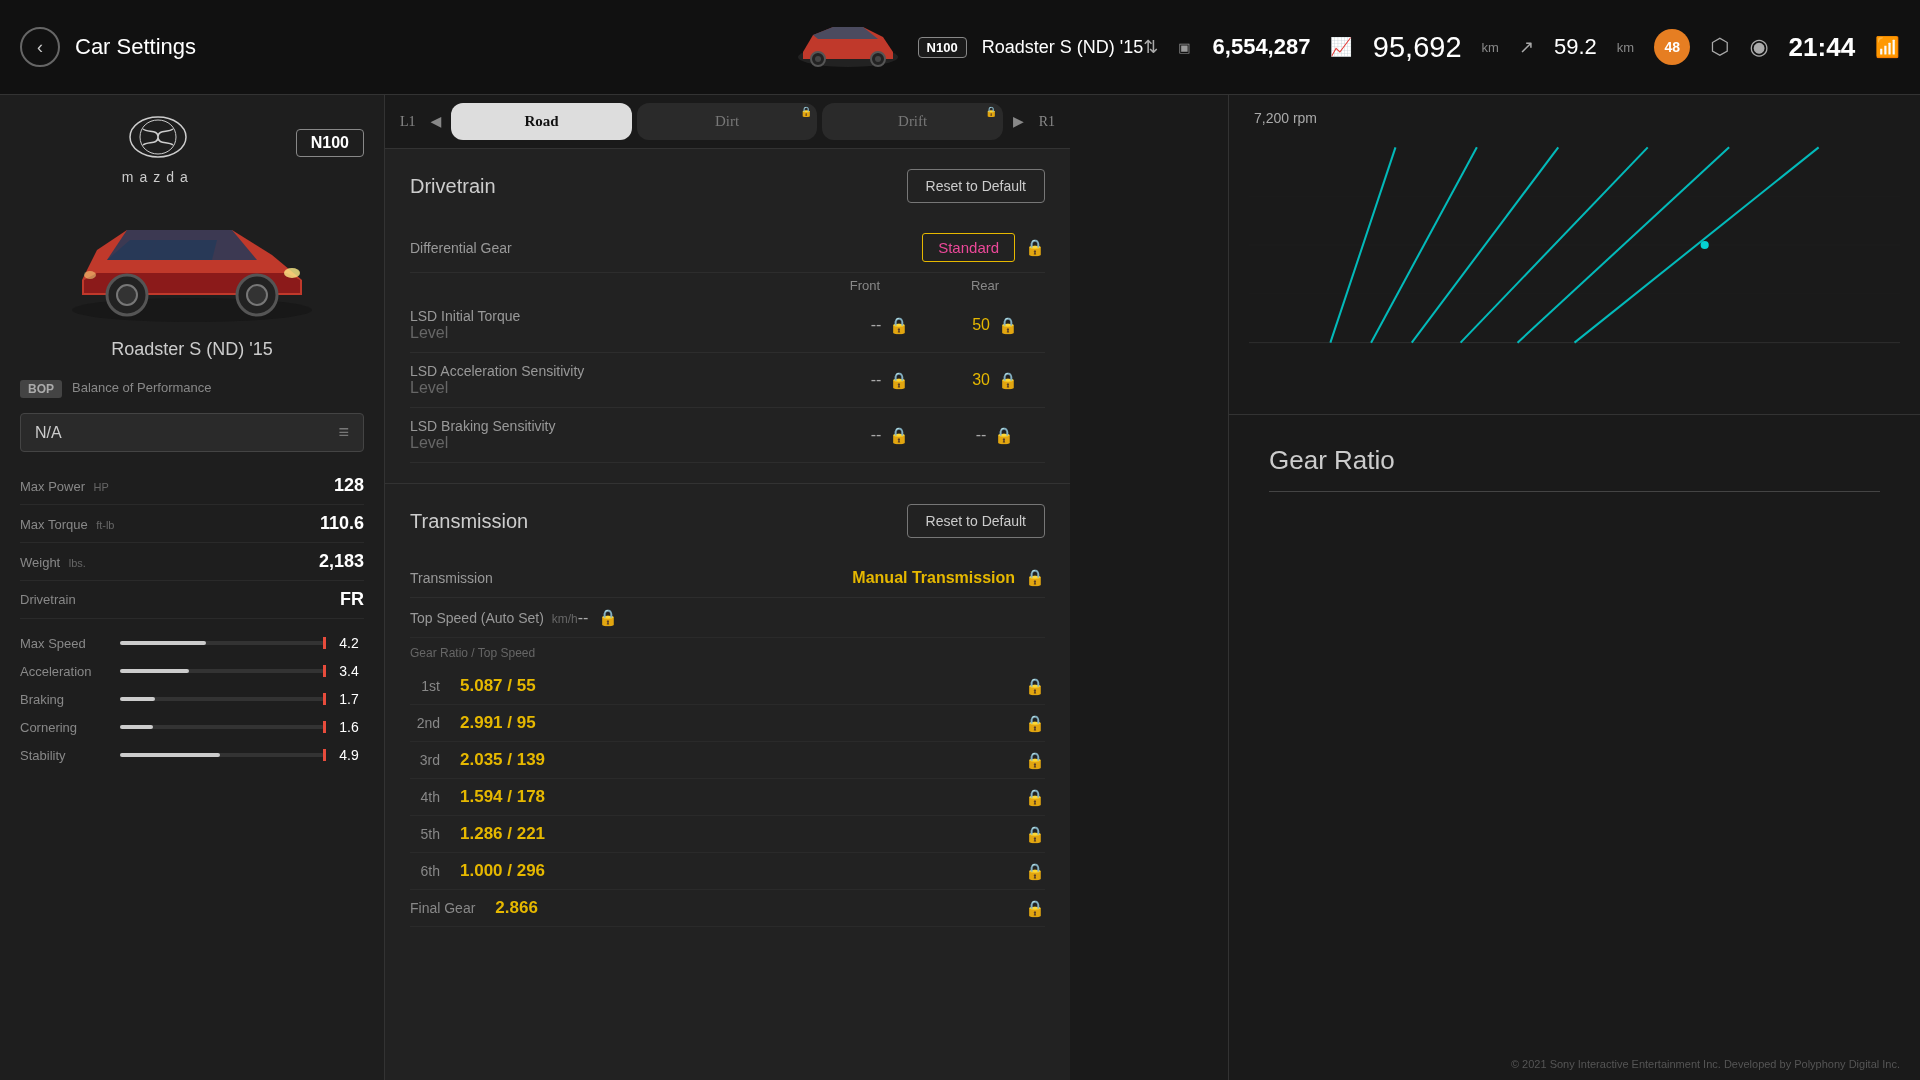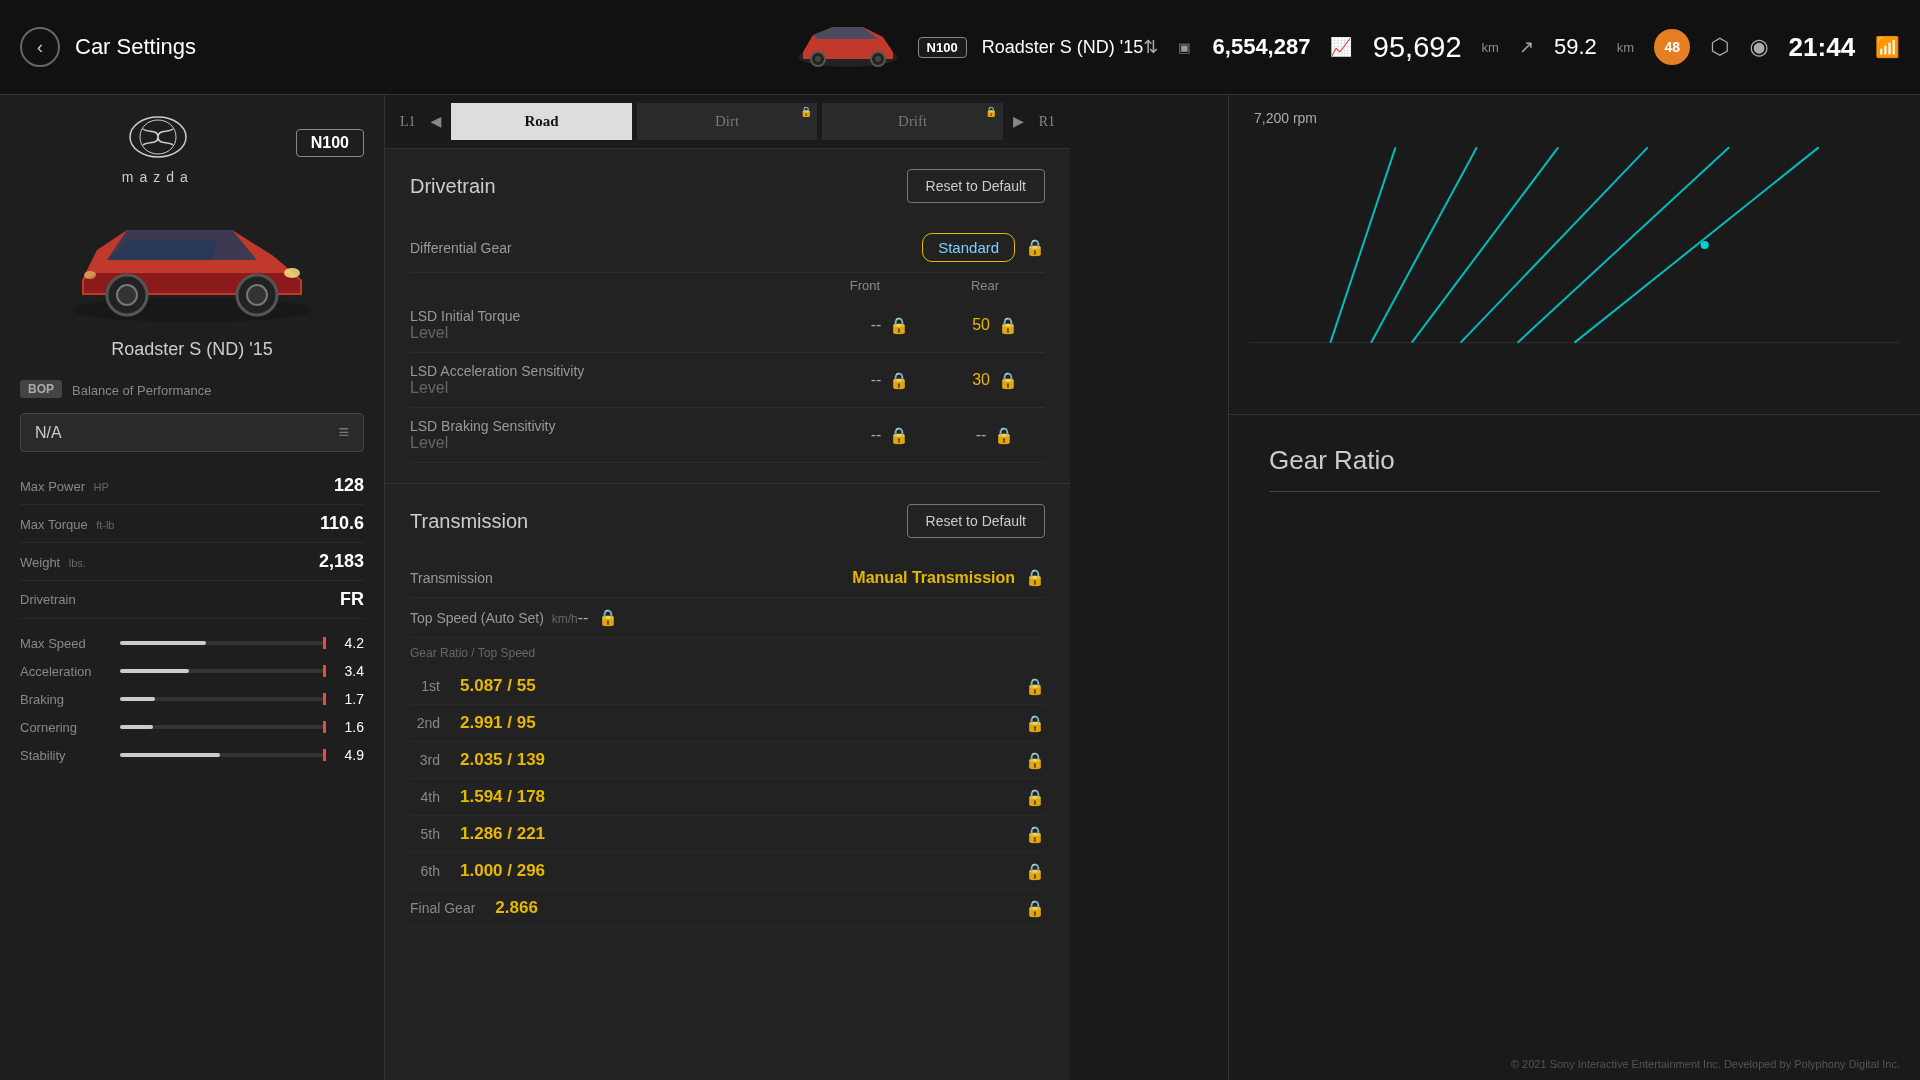--- a/index.html
+++ b/index.html
@@ -112,21 +112,21 @@
       text-align: center;
     }
     .car-name-sidebar {
       font-size: 18px;
       color: #ccc;
       text-align: center;
       margin-top: 10px;
     }
     .bop-section {
       display: flex;
-      align-items: flex-end;
+      align-items: flex-start;
       gap: 10px;
       margin: 15px 0;
     }
     .bop-badge {
       background: #444;
       border-radius: 3px;
       padding: 2px 8px;
       font-size: 12px;
       color: #aaa;
       font-weight: bold;
@@ -175,21 +175,21 @@
       border-radius: 2px;
     }
     .stat-bar-marker {
       position: absolute;
       right: -2px;
       top: -4px;
       width: 3px;
       height: 12px;
       background: #e74c3c;
     }
-    .stat-bar-value { font-size: 14px; color: #fff; min-width: 30px; text-align: right; }
+    .stat-bar-value { font-size: 14px; color: #fff; min-width: 30px; text-align: center; }
 
     
     .main-content {
       position: absolute;
       left: 385px;
       top: 95px;
       width: 685px;
       bottom: 0;
       background: #222;
       overflow-y: auto;
@@ -205,21 +205,21 @@
       font-family: Liberation Serif, serif;
     }
     .tab-arrow {
       color: #888; font-size: 14px; cursor: pointer;
       padding: 5px;
     }
     .tab-btn {
       flex: 1;
       padding: 10px 15px;
       text-align: center;
-      border-radius: 0;
+      border-radius: 12px;
       cursor: pointer;
       font-size: 15px;
       position: relative;
     }
     .tab-btn.active {
       background: #ddd;
       color: #111;
       font-weight: bold;
     }
     .tab-btn.inactive {
@@ -273,23 +273,23 @@
       margin-left: 4px;
     }
     .setting-value-area {
       display: flex;
       align-items: center;
       gap: 10px;
     }
     .standard-badge {
       background: transparent;
       border: 1px solid #e6b800;
-      border-radius: 10px;
+      border-radius: 3px;
       padding: 5px 15px;
-      color: #7dd3fc;
+      color: #ec4899;
       font-size: 15px;
     }
     .lock-icon {
       color: #e6b800;
       font-size: 16px;
     }
     .front-rear-headers {
       display: flex;
       justify-content: flex-end;
       gap: 0;

